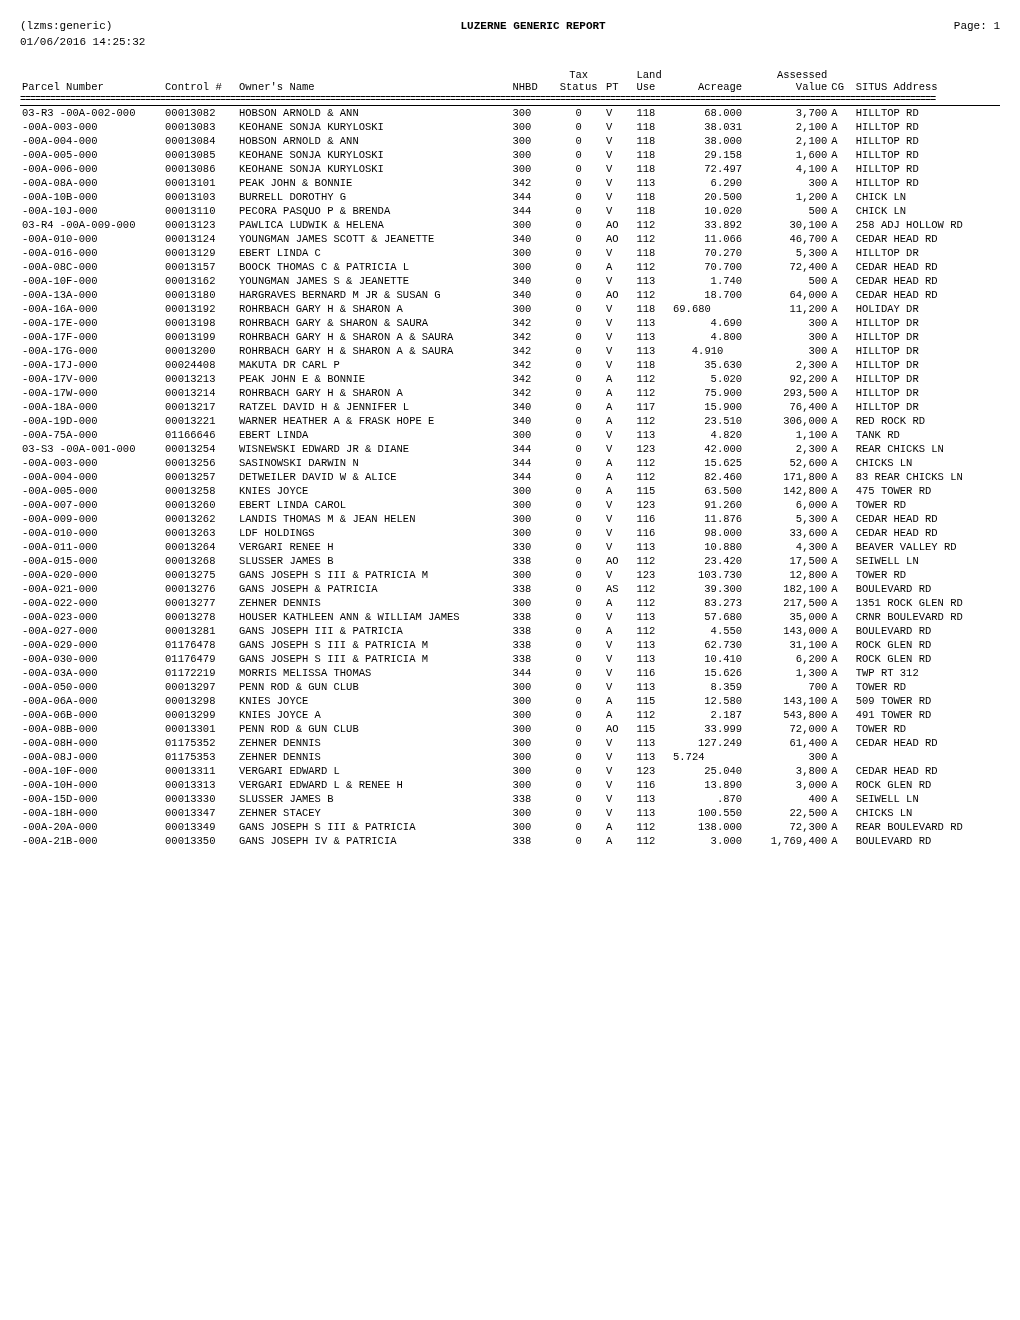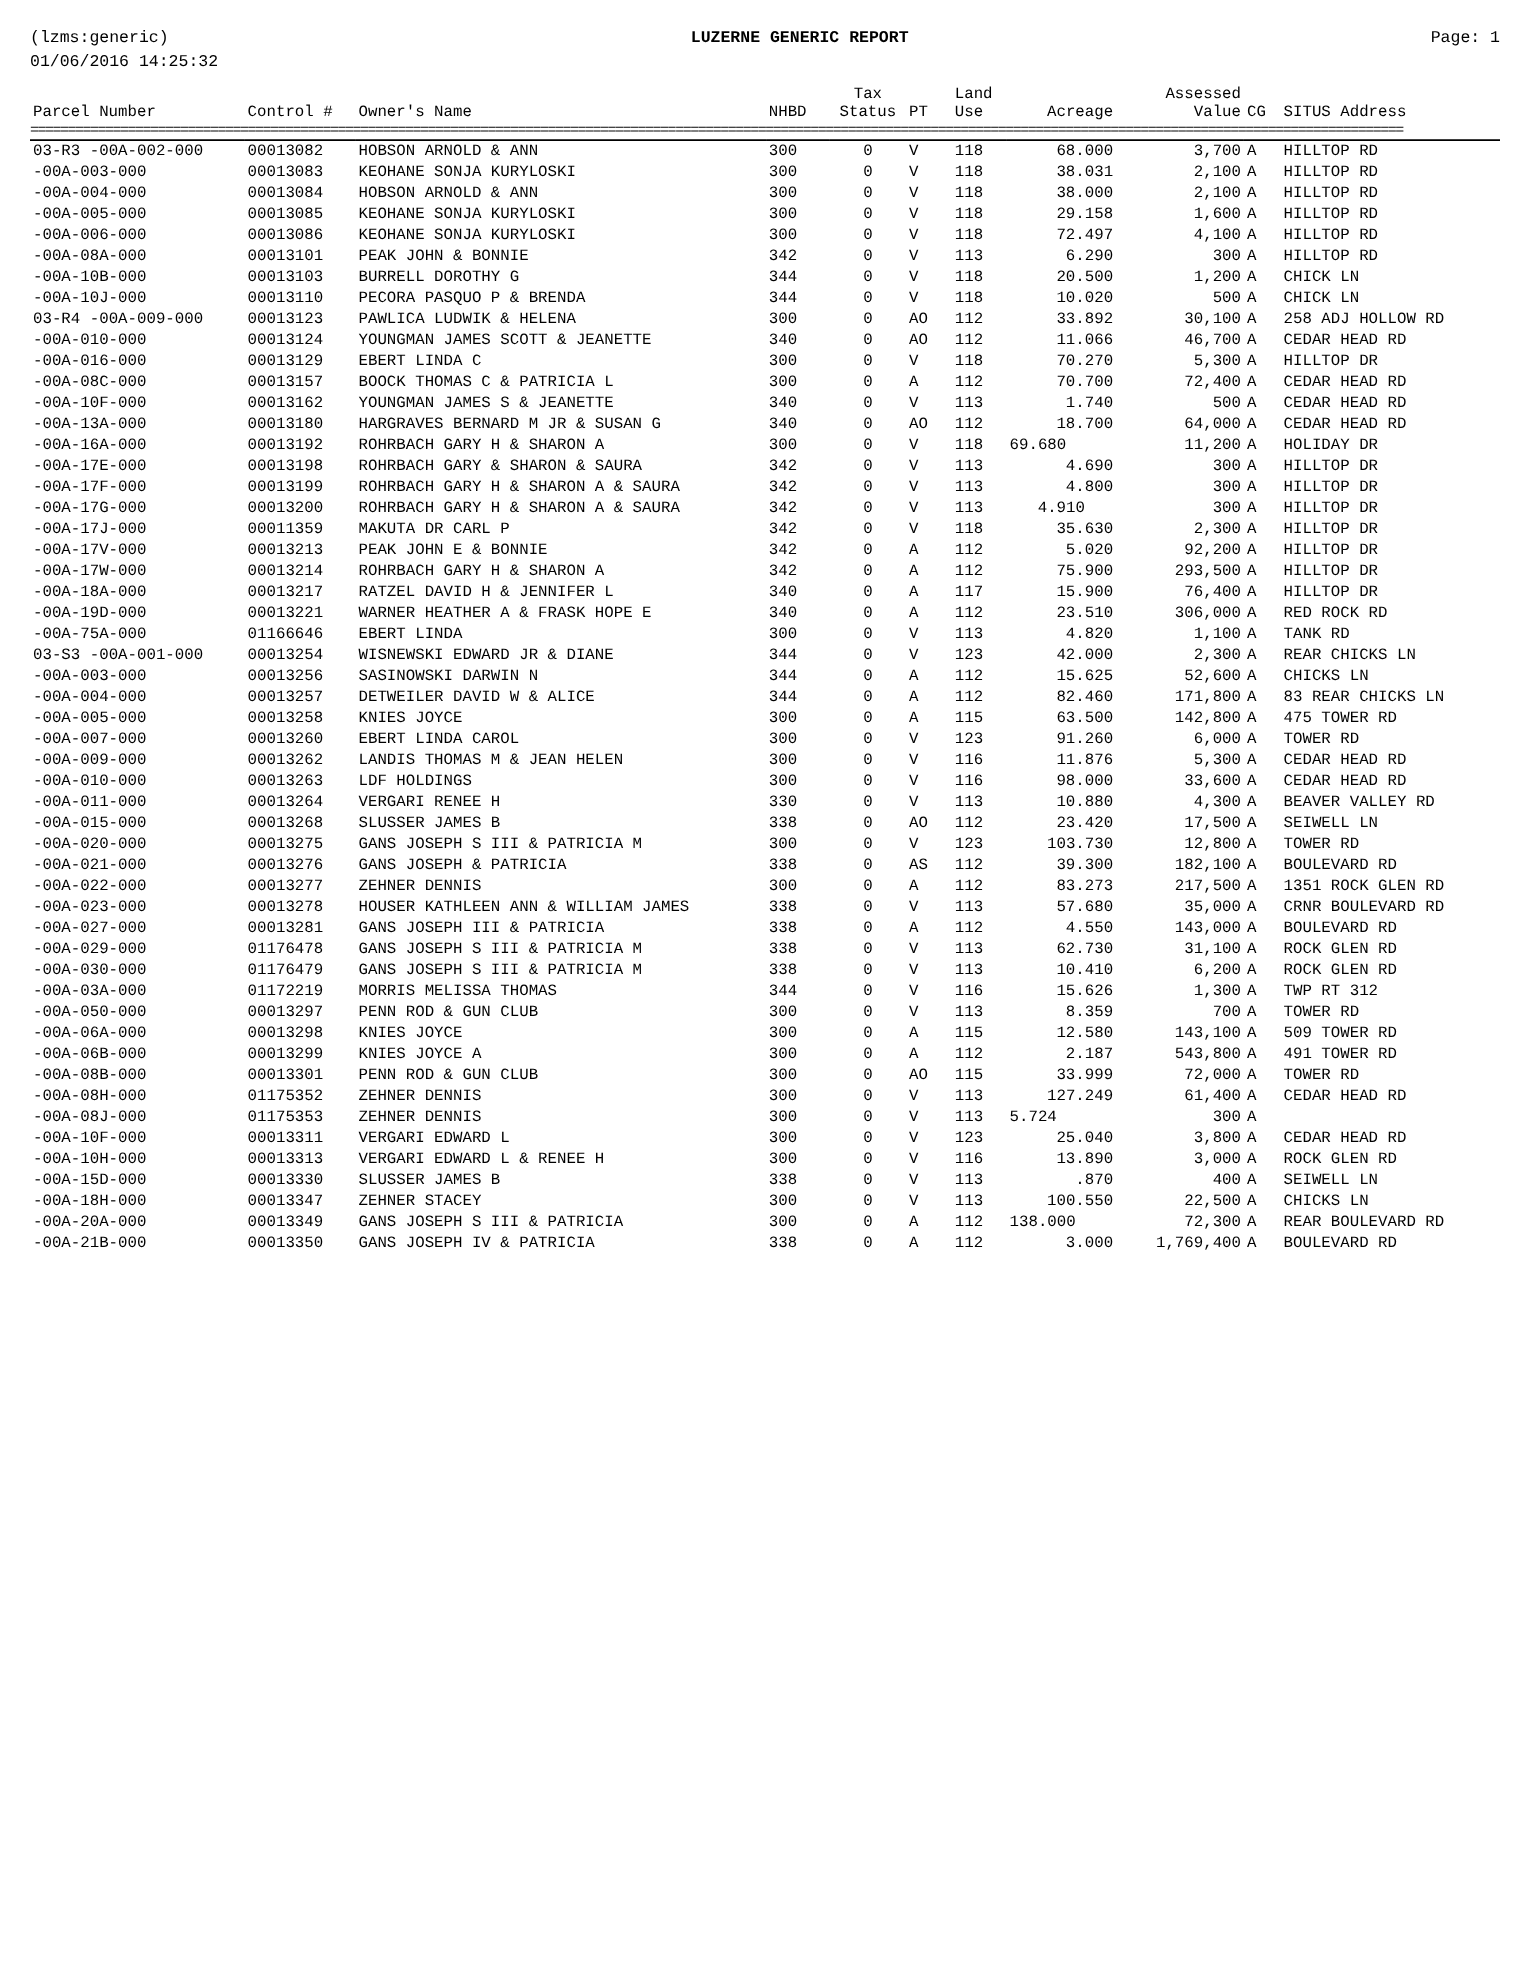--- a/index.html
+++ b/index.html
@@ -17,21 +17,21 @@
     }
     .report-title {
       text-align: center;
       flex: 1;
       font-weight: bold;
     }
     .page-info {
       white-space: nowrap;
     }
     .date-line {
-      margin-bottom: 8px;
+      margin-bottom: 20px;
       font-size: 11px;
     }
     table {
       width: 100%;
       border-collapse: collapse;
       font-size: 10.5px;
     }
     .col-headers th {
       text-align: left;
       padding: 1px 2px;
@@ -314,21 +314,21 @@
     <td style="text-align:center">0</td>
     <td>V</td>
     <td>113</td>
     <td style="text-align:center">4.910</td>
     <td style="text-align:right">300</td>
     <td>A</td>
     <td>HILLTOP DR</td>
   </tr>
       <tr class="data-row">
     <td><span></span> <span>-00A-17J-000</span></td>
-    <td>00011359</td>
+    <td>00024408</td>
     <td>MAKUTA DR CARL P</td>
     <td>342</td>
     <td style="text-align:center">0</td>
     <td>V</td>
     <td>118</td>
     <td style="text-align:right">35.630</td>
     <td style="text-align:right">2,300</td>
     <td>A</td>
     <td>HILLTOP DR</td>
   </tr>
@@ -749,21 +749,21 @@
     <td>CHICKS LN</td>
   </tr>
       <tr class="data-row">
     <td><span></span> <span>-00A-20A-000</span></td>
     <td>00013349</td>
     <td>GANS JOSEPH S III &amp; PATRICIA</td>
     <td>300</td>
     <td style="text-align:center">0</td>
     <td>A</td>
     <td>112</td>
-    <td style="">138.000</td>
+    <td style="text-align:right">138.000</td>
     <td style="text-align:right">72,300</td>
     <td>A</td>
     <td>REAR BOULEVARD RD</td>
   </tr>
       <tr class="data-row">
     <td><span></span> <span>-00A-21B-000</span></td>
     <td>00013350</td>
     <td>GANS JOSEPH IV &amp; PATRICIA</td>
     <td>338</td>
     <td style="text-align:center">0</td>

